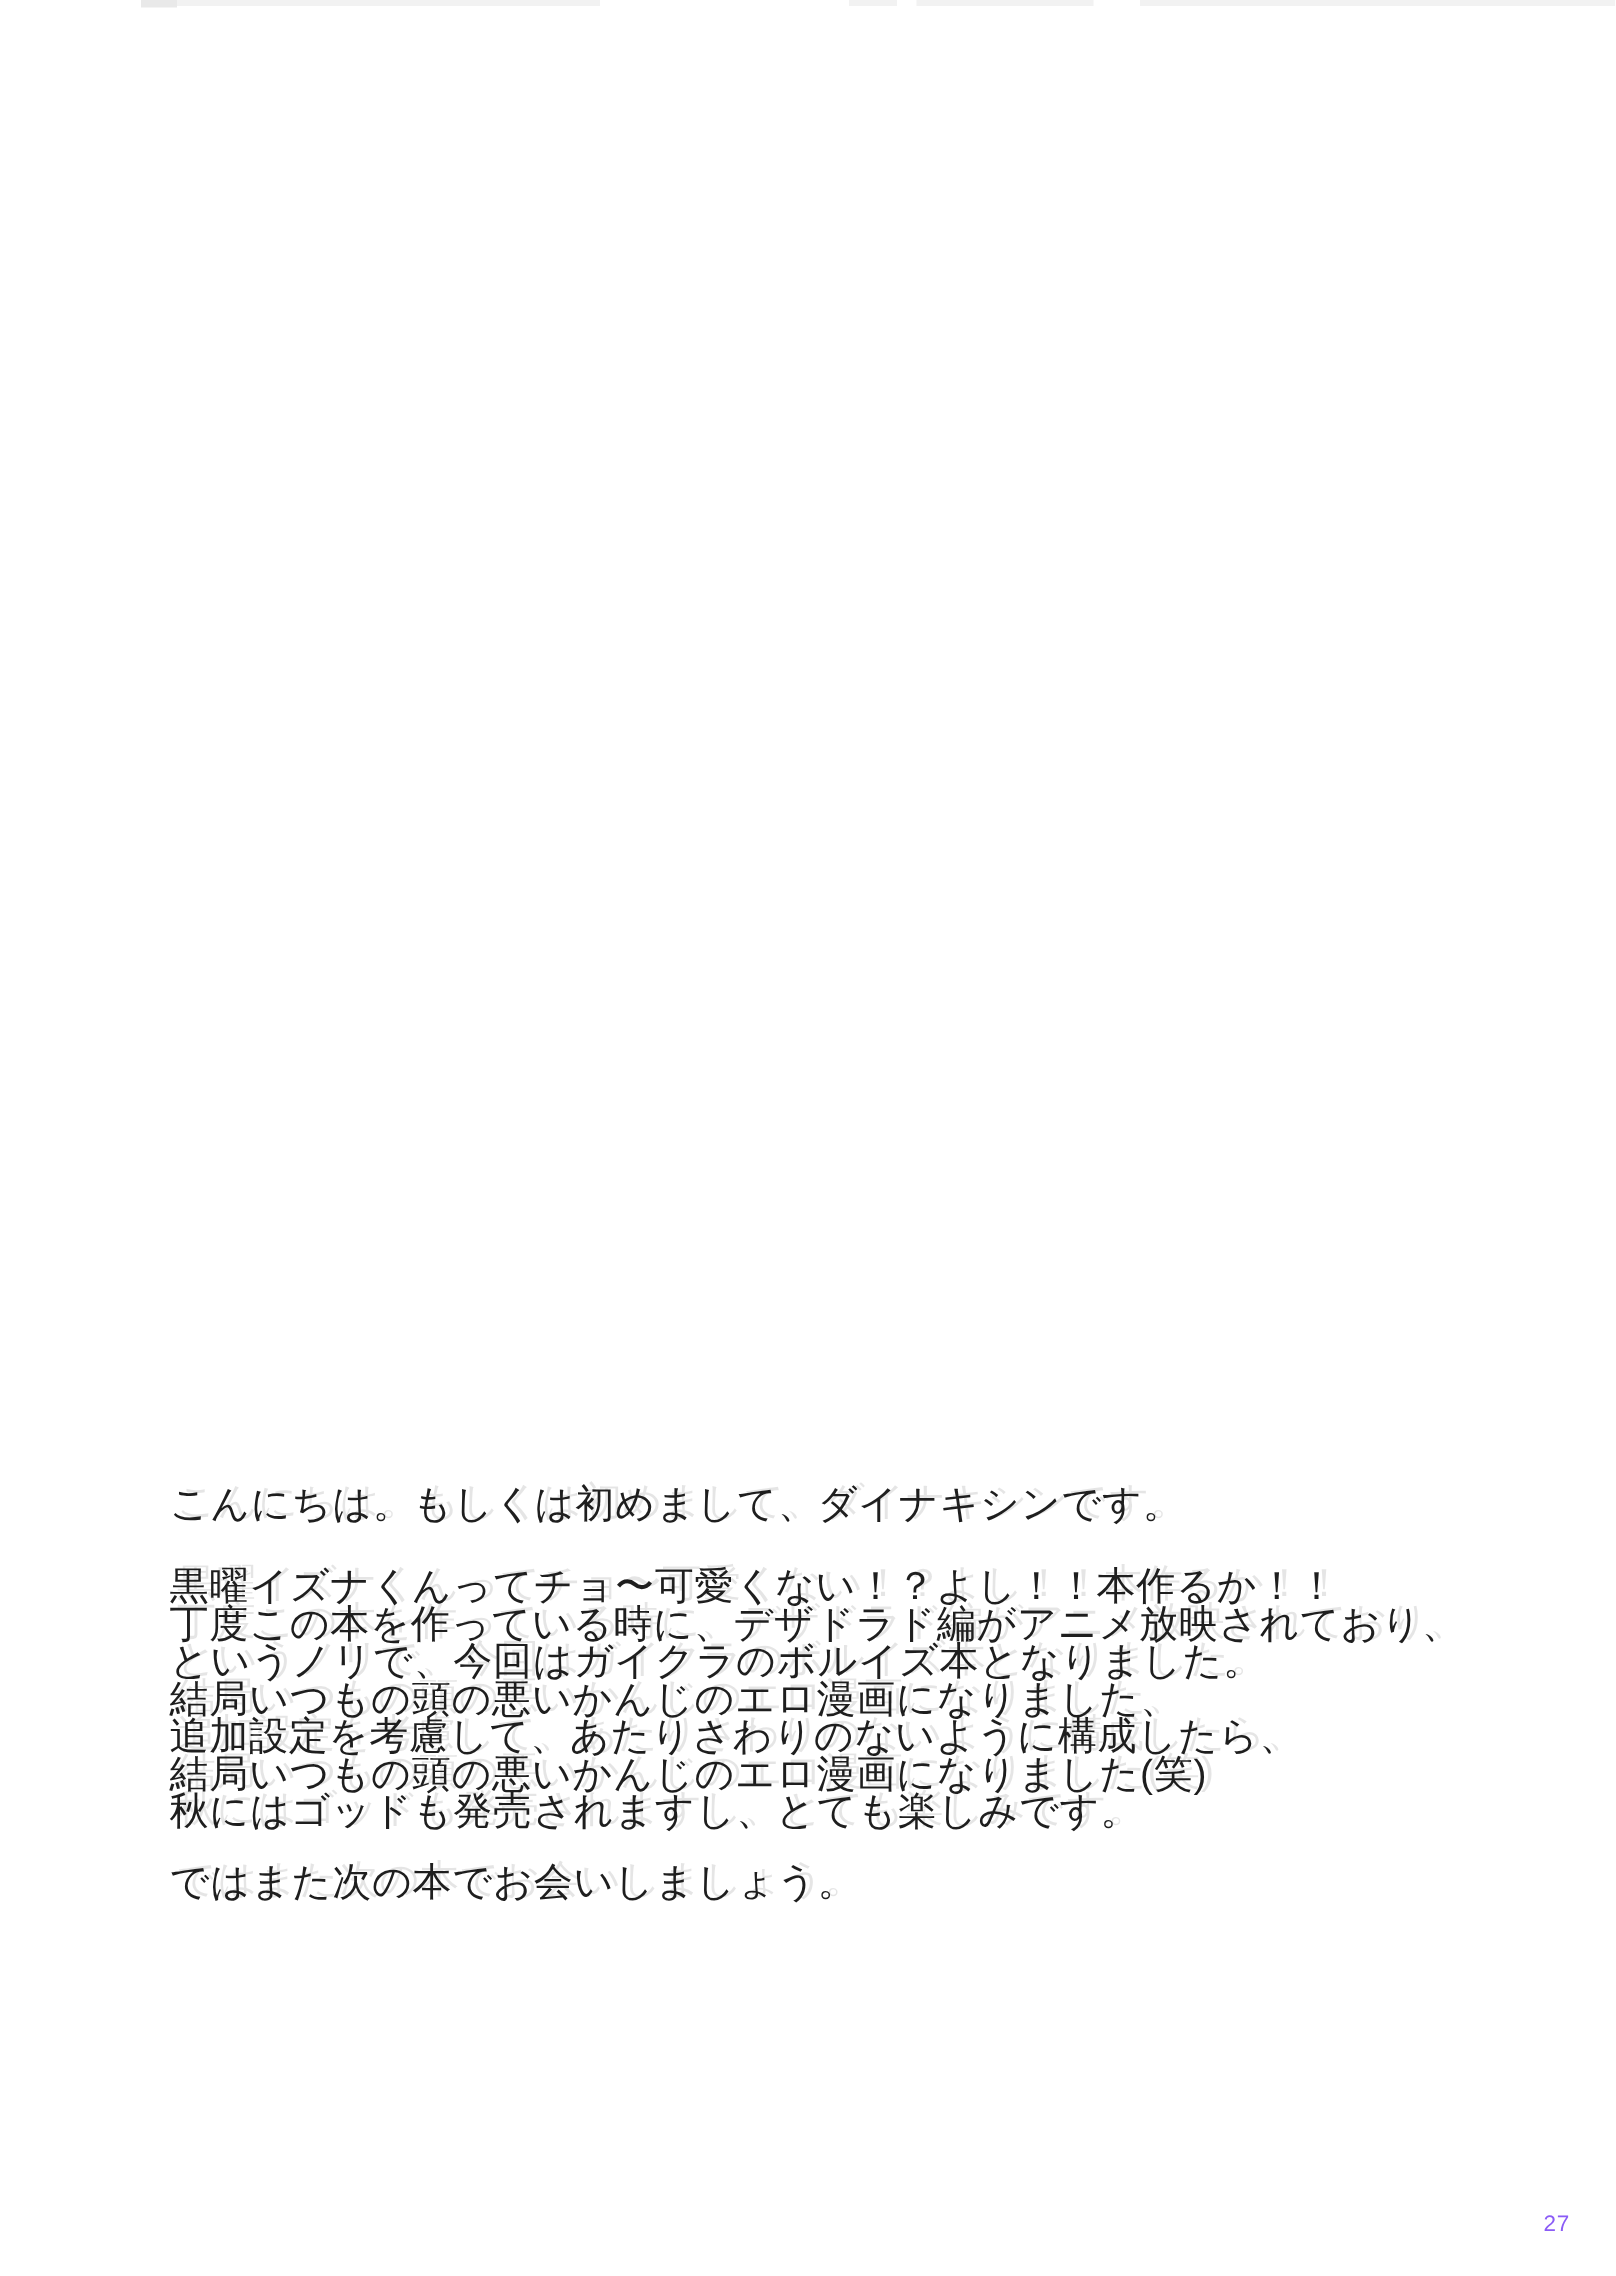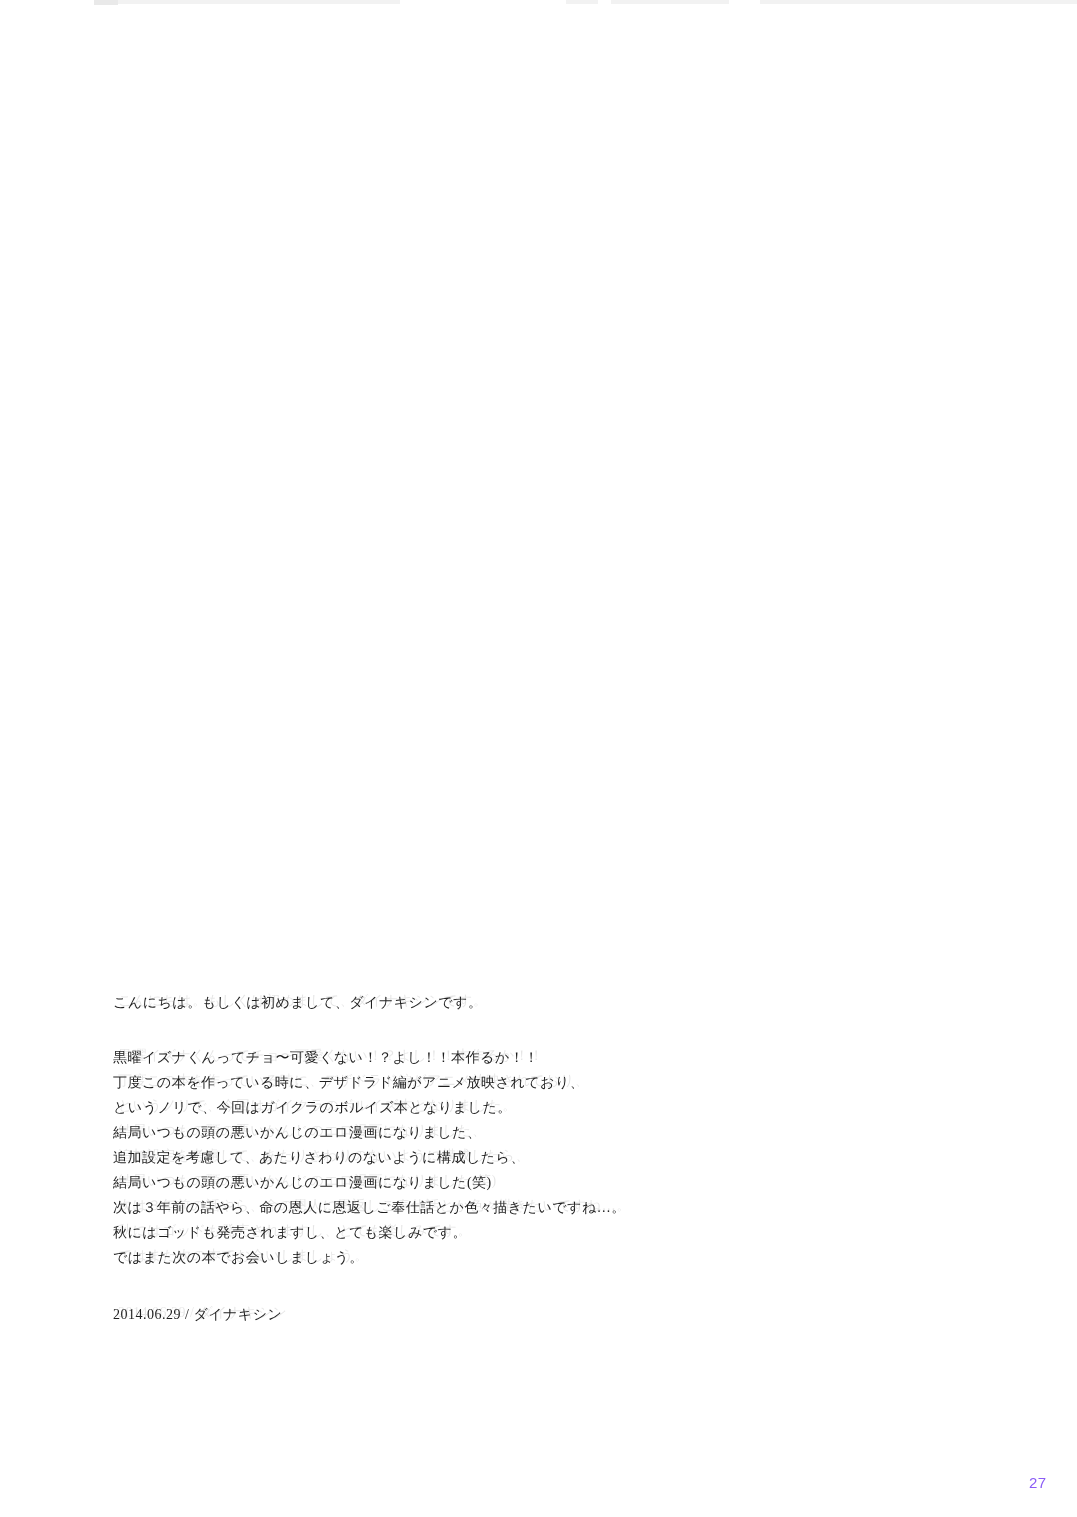--- a/index.html
+++ b/index.html
@@ -26,31 +26,30 @@
   .scan-artifacts .seg2 { left: 566px; width: 32px; }
   .scan-artifacts .seg3 { left: 611px; width: 118px; }
   .scan-artifacts .seg4 { left: 760px; width: 317px; }
   .scan-artifacts .chip { left: 94px;  width: 24px; height: 5px; background: #e9e9e9; }
 
   .afterword {
     position: absolute;
     left: 113px;
     top: 990px;
     color: #1e1e1e;
-    font-size: 14px;
+    font-size: 26px;
     line-height: 25px;
     letter-spacing: 0.5px;
     white-space: nowrap;
     
     text-shadow: 5px -2px 0 rgba(0, 0, 0, 0.10);
-    font-family: Liberation Serif, serif;
   }
   .para { margin: 0; padding: 0; }
   .para-1 { margin-bottom: 30px; }
-  .para-2 { }
+  .para-2 { margin-bottom: 22px; }
   .para-3 { margin-bottom: 32px; }
   .line { height: 25px; }
 
   .signature { height: 25px; }
 
   .page-number {
     position: absolute;
     left: 1029px;
     top: 1474px;
     font-size: 15px;
@@ -78,27 +77,25 @@
       <div class="line">こんにちは。もしくは初めまして、ダイナキシンです。</div>
     </div>
 
     <div class="para para-2">
       <div class="line">黒曜イズナくんってチョ〜可愛くない！？よし！！本作るか！！</div>
       <div class="line">丁度この本を作っている時に、デザドラド編がアニメ放映されており、</div>
       <div class="line">というノリで、今回はガイクラのボルイズ本となりました。</div>
       <div class="line">結局いつもの頭の悪いかんじのエロ漫画になりました、</div>
       <div class="line">追加設定を考慮して、あたりさわりのないように構成したら、</div>
       <div class="line">結局いつもの頭の悪いかんじのエロ漫画になりました(笑)</div>
-      <div class="line">次は３年前の話やら、命の恩人に恩返しご奉仕話とか色々描きたいですね…。</div>
       <div class="line">秋にはゴッドも発売されますし、とても楽しみです。</div>
     </div>
 
     <div class="para para-3">
       <div class="line">ではまた次の本でお会いしましょう。</div>
     </div>
 
-    <div class="signature">2014.06.29 / ダイナキシン</div>
 
   </div>
 
   <div class="page-number">27</div>
 
 </div>
 
 </body></html>

